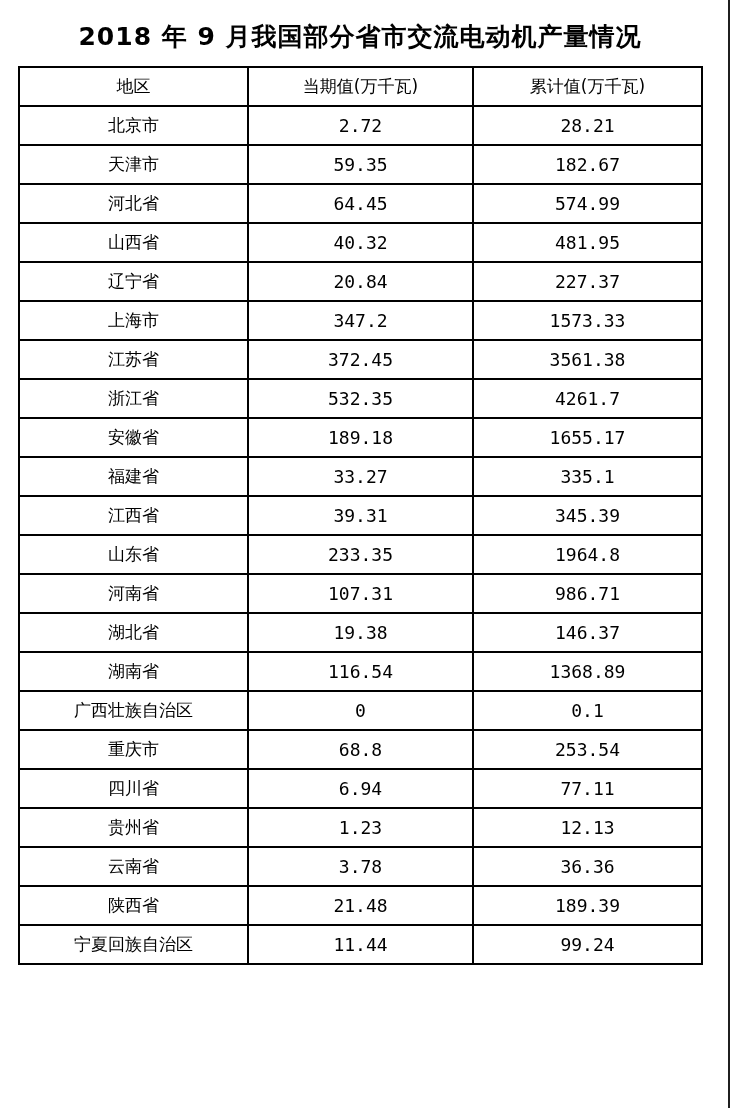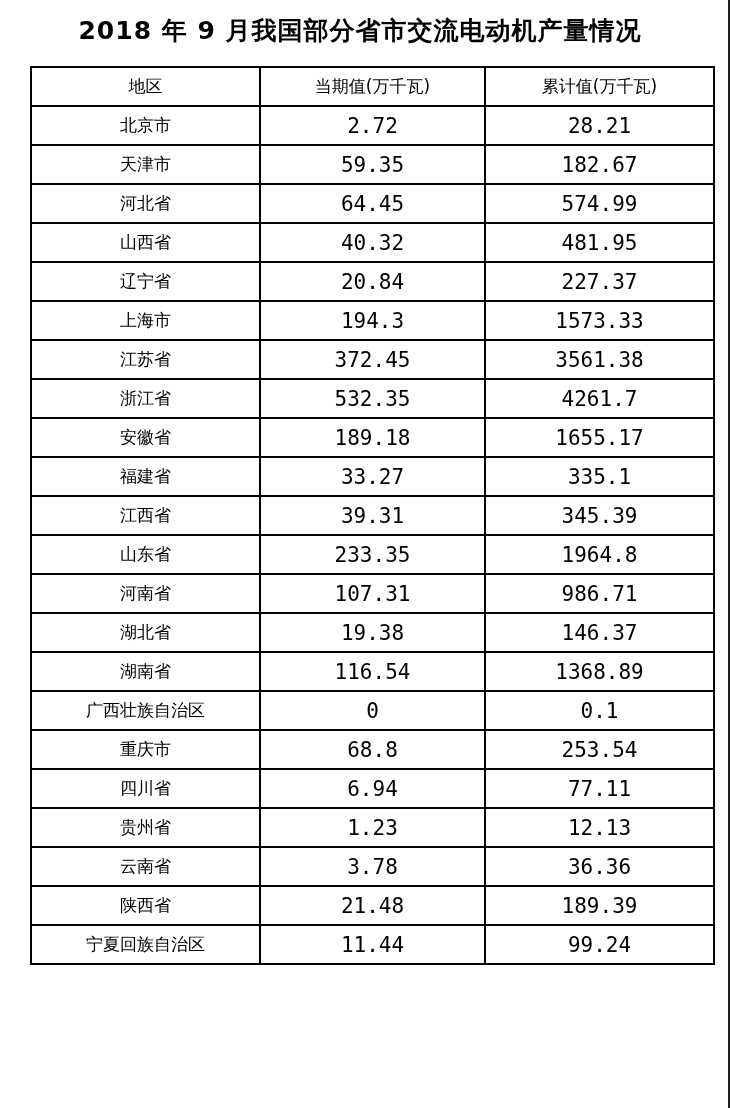--- a/index.html
+++ b/index.html
@@ -21,57 +21,56 @@
   .right-edge-line {
     position: absolute;
     left: 728px;
     top: 0;
     width: 2px;
     height: 1108px;
     background: #1f1f1f;
   }
   .page-title {
     position: absolute;
-    top: 14px;
+    top: 20px;
     left: 0;
     width: 720px;
     margin: 0;
     text-align: center;
     font-size: 25px;
     font-weight: bold;
     letter-spacing: 1px;
     white-space: nowrap;
   }
   table.prod-table {
     position: absolute;
     left: 18px;
     top: 66px;
     width: 683px;
     border-collapse: collapse;
     table-layout: fixed;
-    margin-left: 12px;
   }
   .prod-table th, .prod-table td {
     border: 2px solid #000000;
     height: 39px;
     box-sizing: border-box;
     text-align: center;
     vertical-align: middle;
     font-size: 17px;
     font-weight: normal;
     padding: 0;
     overflow: hidden;
     white-space: nowrap;
   }
   .prod-table col.c1 { width: 229px; }
   .prod-table col.c2 { width: 225px; }
   .prod-table col.c3 { width: 229px; }
   .prod-table td.num {
     font-family: "DejaVu Sans Mono", "Liberation Mono", monospace;
-    font-size: 21px;
+    font-size: 18px;
   }
 </style>
 </head>
 <body>
 
 <div class="page">
   <div class="right-edge-line"></div>
 
   <h1 class="page-title">2018 年 9 月我国部分省市交流电动机产量情况</h1>
 
@@ -109,21 +108,21 @@
           <td class="num">40.32</td>
           <td class="num">481.95</td>
         </tr>
         <tr>
           <td>辽宁省</td>
           <td class="num">20.84</td>
           <td class="num">227.37</td>
         </tr>
         <tr>
           <td>上海市</td>
-          <td class="num">194.3</td>
+          <td class="num">347.2</td>
           <td class="num">1573.33</td>
         </tr>
         <tr>
           <td>江苏省</td>
           <td class="num">372.45</td>
           <td class="num">3561.38</td>
         </tr>
         <tr>
           <td>浙江省</td>
           <td class="num">532.35</td>

